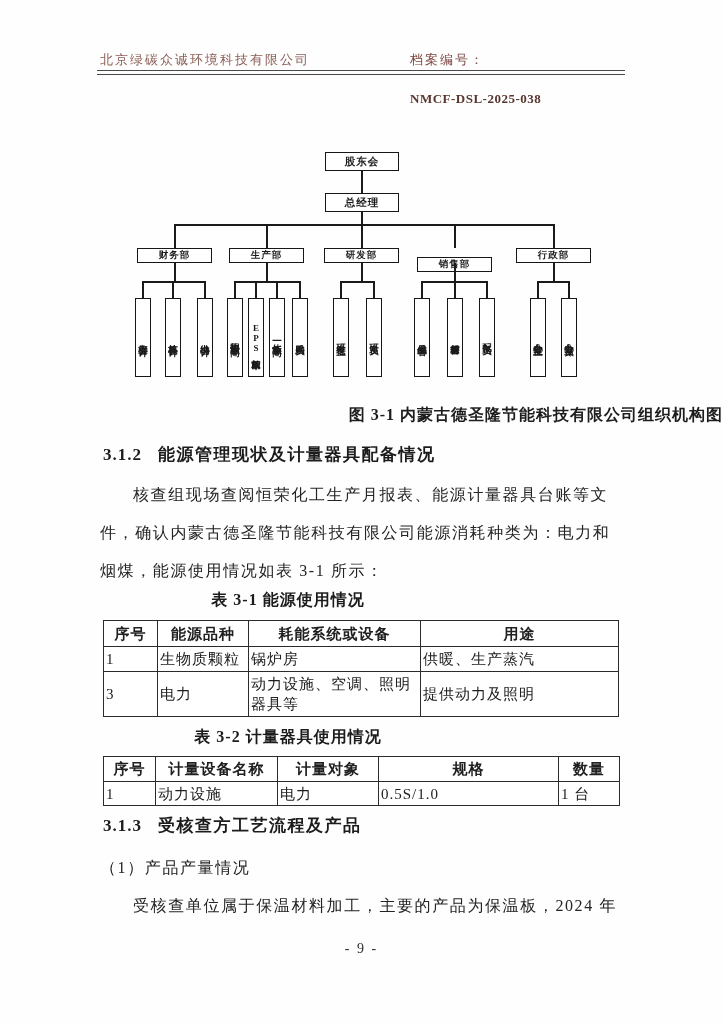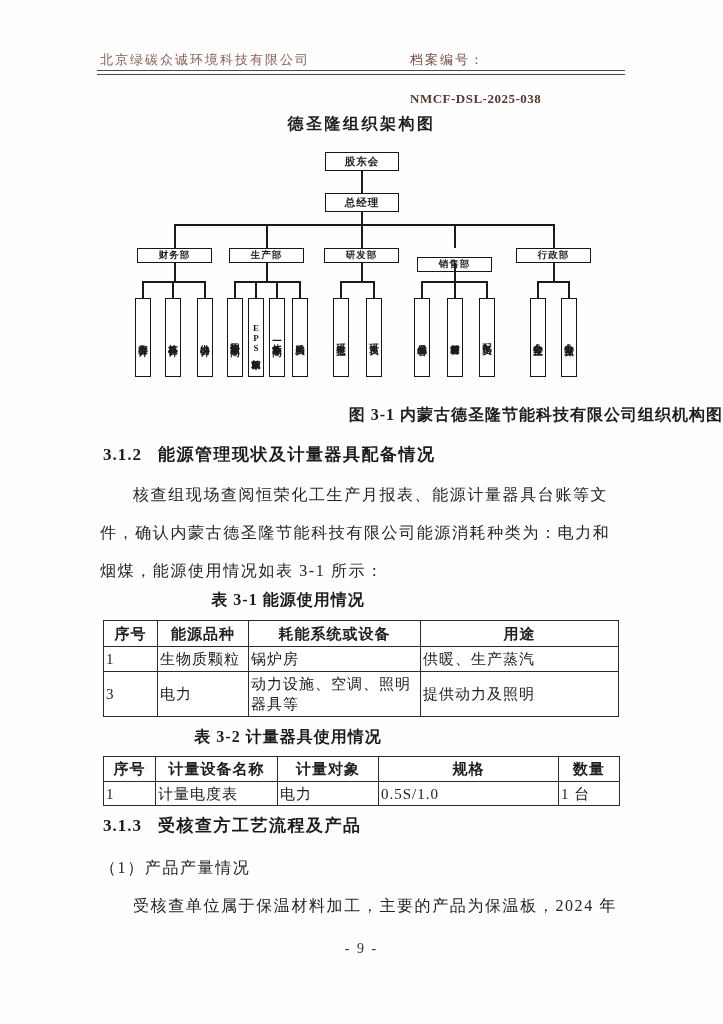--- a/index.html
+++ b/index.html
@@ -57,21 +57,20 @@
 <body>
 
 <div class="abs hdr-left">北京绿碳众诚环境科技有限公司</div>
 <div class="abs hdr-right">
   <span class="hdr-label">档案编号：</span>
   <span class="hdr-no">NMCF-DSL-2025-038</span>
 </div>
 <div class="abs hdr-rule"></div>
 
 <div class="abs" id="orgchart">
-  <div class="abs chart-title">德圣隆组织架构图</div>
 
   <div class="obox nbox" style="left:325px;top:42px;">股东会</div>
   <div class="vline" style="left:361px;top:61px;height:22px;"></div>
   <div class="obox nbox" style="left:325px;top:83px;">总经理</div>
   <div class="vline" style="left:361px;top:102px;height:12px;"></div>
 
   <div class="hline" style="left:174px;top:114px;width:380px;"></div>
   <div class="vline" style="left:174px;top:114px;height:24px;"></div>
   <div class="vline" style="left:266px;top:114px;height:24px;"></div>
   <div class="vline" style="left:361px;top:114px;height:24px;"></div>
@@ -179,21 +178,21 @@
   <tbody>
       <tr style="height:25px;">
     <th>序号</th>
     <th>计量设备名称</th>
     <th>计量对象</th>
     <th>规格</th>
     <th>数量</th>
   </tr>
   <tr style="height:24px;">
     <td>1</td>
-    <td>计量电度表</td>
+    <td>动力设施</td>
     <td>电力</td>
     <td>0.5S/1.0</td>
     <td>1 台</td>
   </tr>
 </tbody>
   </table>
 
 <div class="abs secheading" style="top:814px;">
   <span class="num">3.1.3</span><span class="ttl">受核查方工艺流程及产品</span>
 </div>

